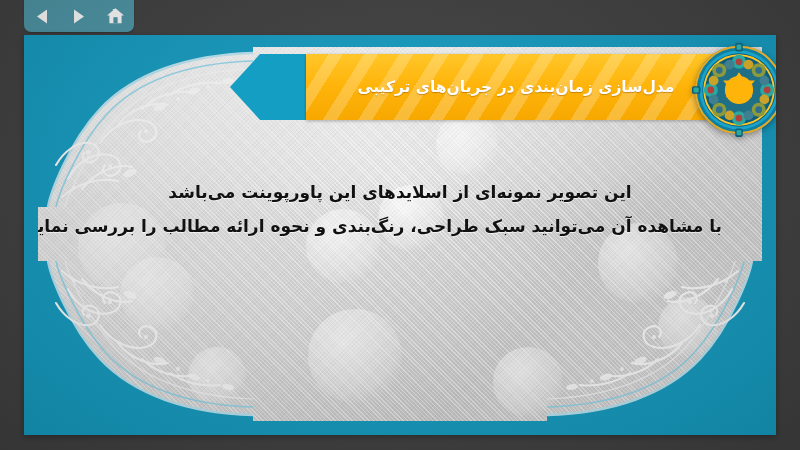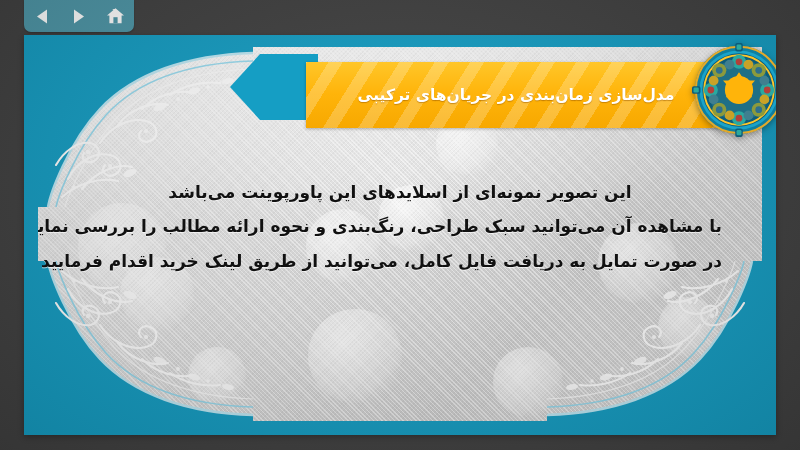--- a/index.html
+++ b/index.html
@@ -64,21 +64,21 @@
     pointer-events:none;}
 
   
   .corner{position:absolute;width:215px;height:160px;pointer-events:none;}
   #corner-tl{left:0;top:0;}
   #corner-bl{left:0;bottom:0;transform:scaleY(-1);}
   #corner-br{right:0;bottom:0;transform:scale(-1,-1);}
 
   
   #title-banner{
-    position:absolute;left:282px;top:27px;width:420px;height:66px;
+    position:absolute;left:282px;top:19px;width:420px;height:66px;
     background:
       repeating-linear-gradient(-58deg,rgba(255,255,255,.22) 0 12px,rgba(255,255,255,0) 12px 30px),
       linear-gradient(180deg,#ffc629 0%,#ffb40a 48%,#f7a800 100%);
     display:flex;flex-direction:row;align-items:center;justify-content:center;
     box-shadow:0 1px 3px rgba(0,0,0,.28);
     z-index:6;
   }
   #title-banner .tline{
     color:#ffffff;font-size:15.5px;line-height:1.55;white-space:nowrap;
     text-shadow:0 1px 1px rgba(160,95,0,.55);font-weight:600;letter-spacing:.2px;
@@ -239,21 +239,20 @@
           <ellipse cx="92" cy="126" rx="7" ry="3.4" transform="rotate(-22 92 126)"></ellipse>
           <ellipse cx="122" cy="60" rx="7" ry="3.4" transform="rotate(-24 122 60)"></ellipse>
           <ellipse cx="156" cy="44" rx="6.4" ry="3" transform="rotate(-16 156 44)"></ellipse>
           <ellipse cx="190" cy="34" rx="6" ry="2.8" transform="rotate(-10 190 34)"></ellipse>
         </g>
       </svg>
 
       <div id="body-text">
         <p class="bline">این تصویر نمونه‌ای از اسلایدهای این پاورپوینت می‌باشد</p>
         <p class="bline">با مشاهده آن می‌توانید سبک طراحی، رنگ‌بندی و نحوه ارائه مطالب را بررسی نمایید</p>
-        <p class="bline">در صورت تمایل به دریافت فایل کامل، می‌توانید از طریق لینک خرید اقدام فرمایید</p>
       </div>
     </div>
 
     <svg id="banner-notch" viewBox="0 0 88 66" aria-hidden="true">
       <path d="M88,0 L30,0 L0,33 L30,66 L88,66 Z" fill="#159ec4"></path>
     </svg>
 
     <div id="title-banner">
       <div class="tline">مدل‌سازی زمان‌بندی در جریان‌های ترکیبی</div>
     </div>

